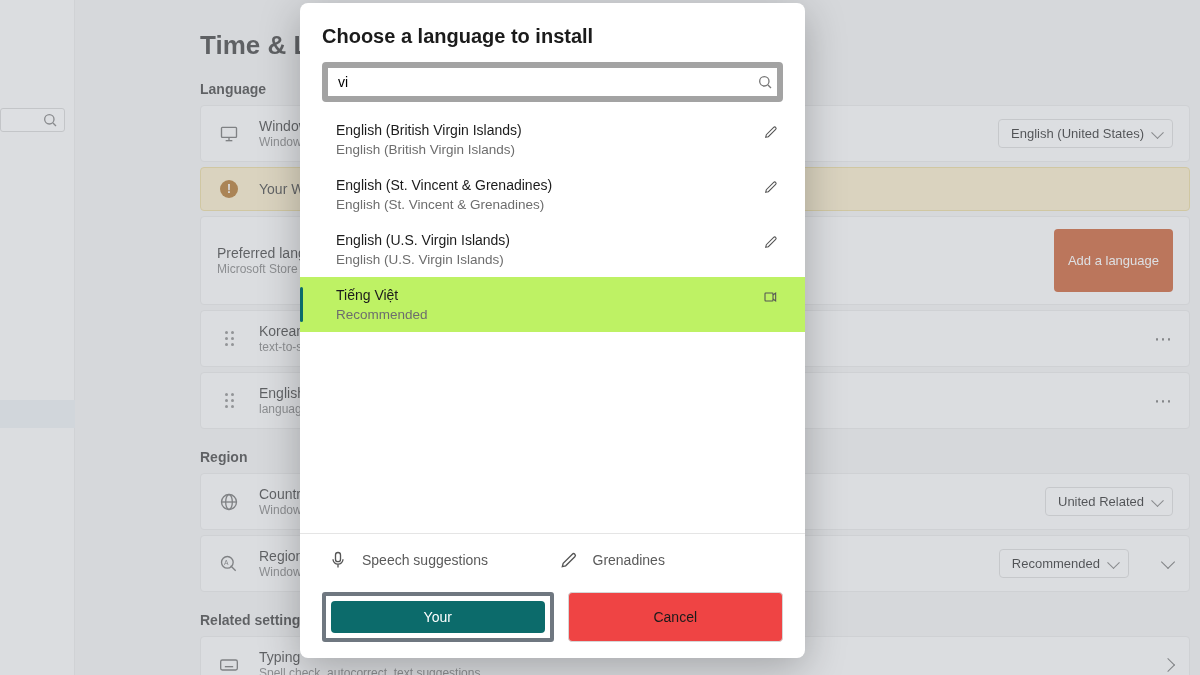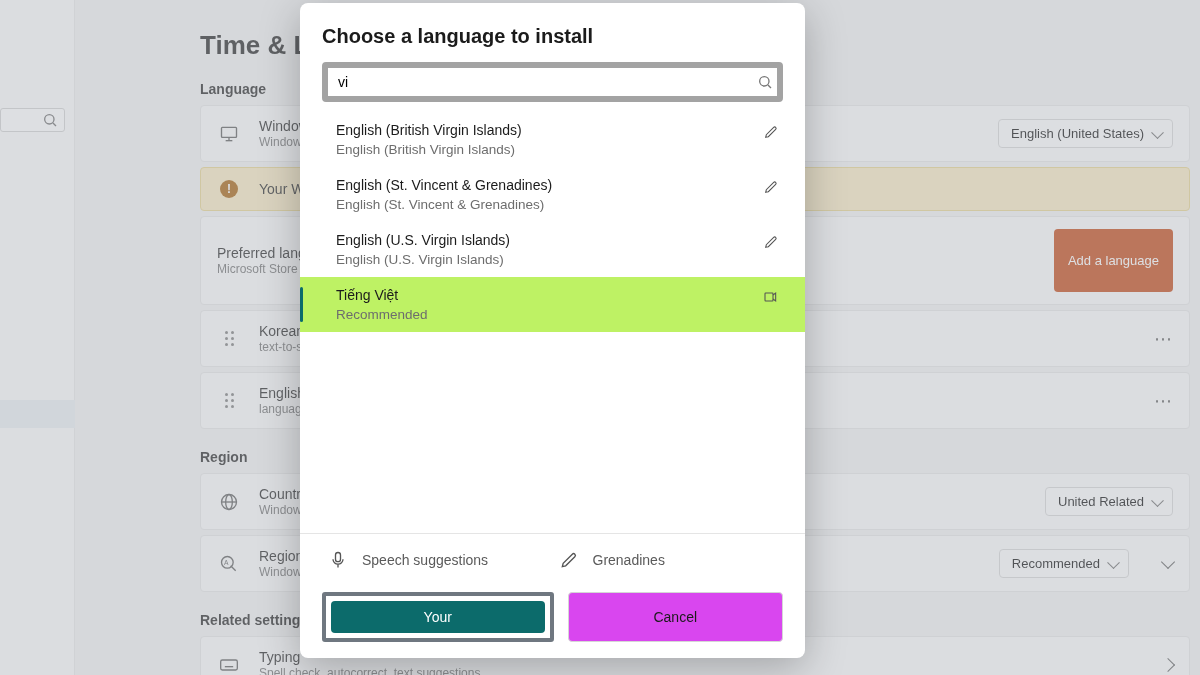--- a/index.html
+++ b/index.html
@@ -46,21 +46,21 @@
   .res-item .n1 { font-size:14px; color:#1b1b1b;}
   .res-item .n2 { font-size:13.5px; color:#6d6d6d;}
   .res-item .ricon { margin-left:auto; color:#555; padding-top:2px; padding-right:4px;}
   .res-item.selected { background:#bef264;}
   .res-item.selected::before { content:""; position:absolute; left:0; top:10px; bottom:10px; width:3px; background:#0c6b6b; border-radius:2px;}
   .feat-row { border-top:1px solid #e5e5e5; padding:16px 28px 8px; display:grid; grid-template-columns:1fr 1fr; row-gap:18px; column-gap:12px;}
   .feat { display:flex; align-items:center; gap:14px; color:#5a5a5a; font-size:14px;}
   .btn-row { padding:14px 22px 16px; display:flex; gap:14px;}
   .btn-row .hl { padding:5px; border:4px solid #6f7780; border-radius:3px; flex:1;}
   .btn-primary { width:100%; background:#0c6b6b; color:#fff; border:none; border-radius:4px; padding:8px 0; font-size:14px; font-weight:400;}
-  .btn-secondary { flex:1; background:#d946ef; border:1px solid #d6d6d6; border-radius:4px; padding:8px 0; font-size:14px; color:#1b1b1b;}
+  .btn-secondary { flex:1; background:#ef4444; border:1px solid #d6d6d6; border-radius:4px; padding:8px 0; font-size:14px; color:#1b1b1b;}
   
   svg { display:block; }
   .ico-sm { width:16px; height:16px; }
   .ico-md { width:20px; height:20px; }
 </style>
 </head>
 <body>
 
 <div class="bg-page">
   <div class="nav-col">

